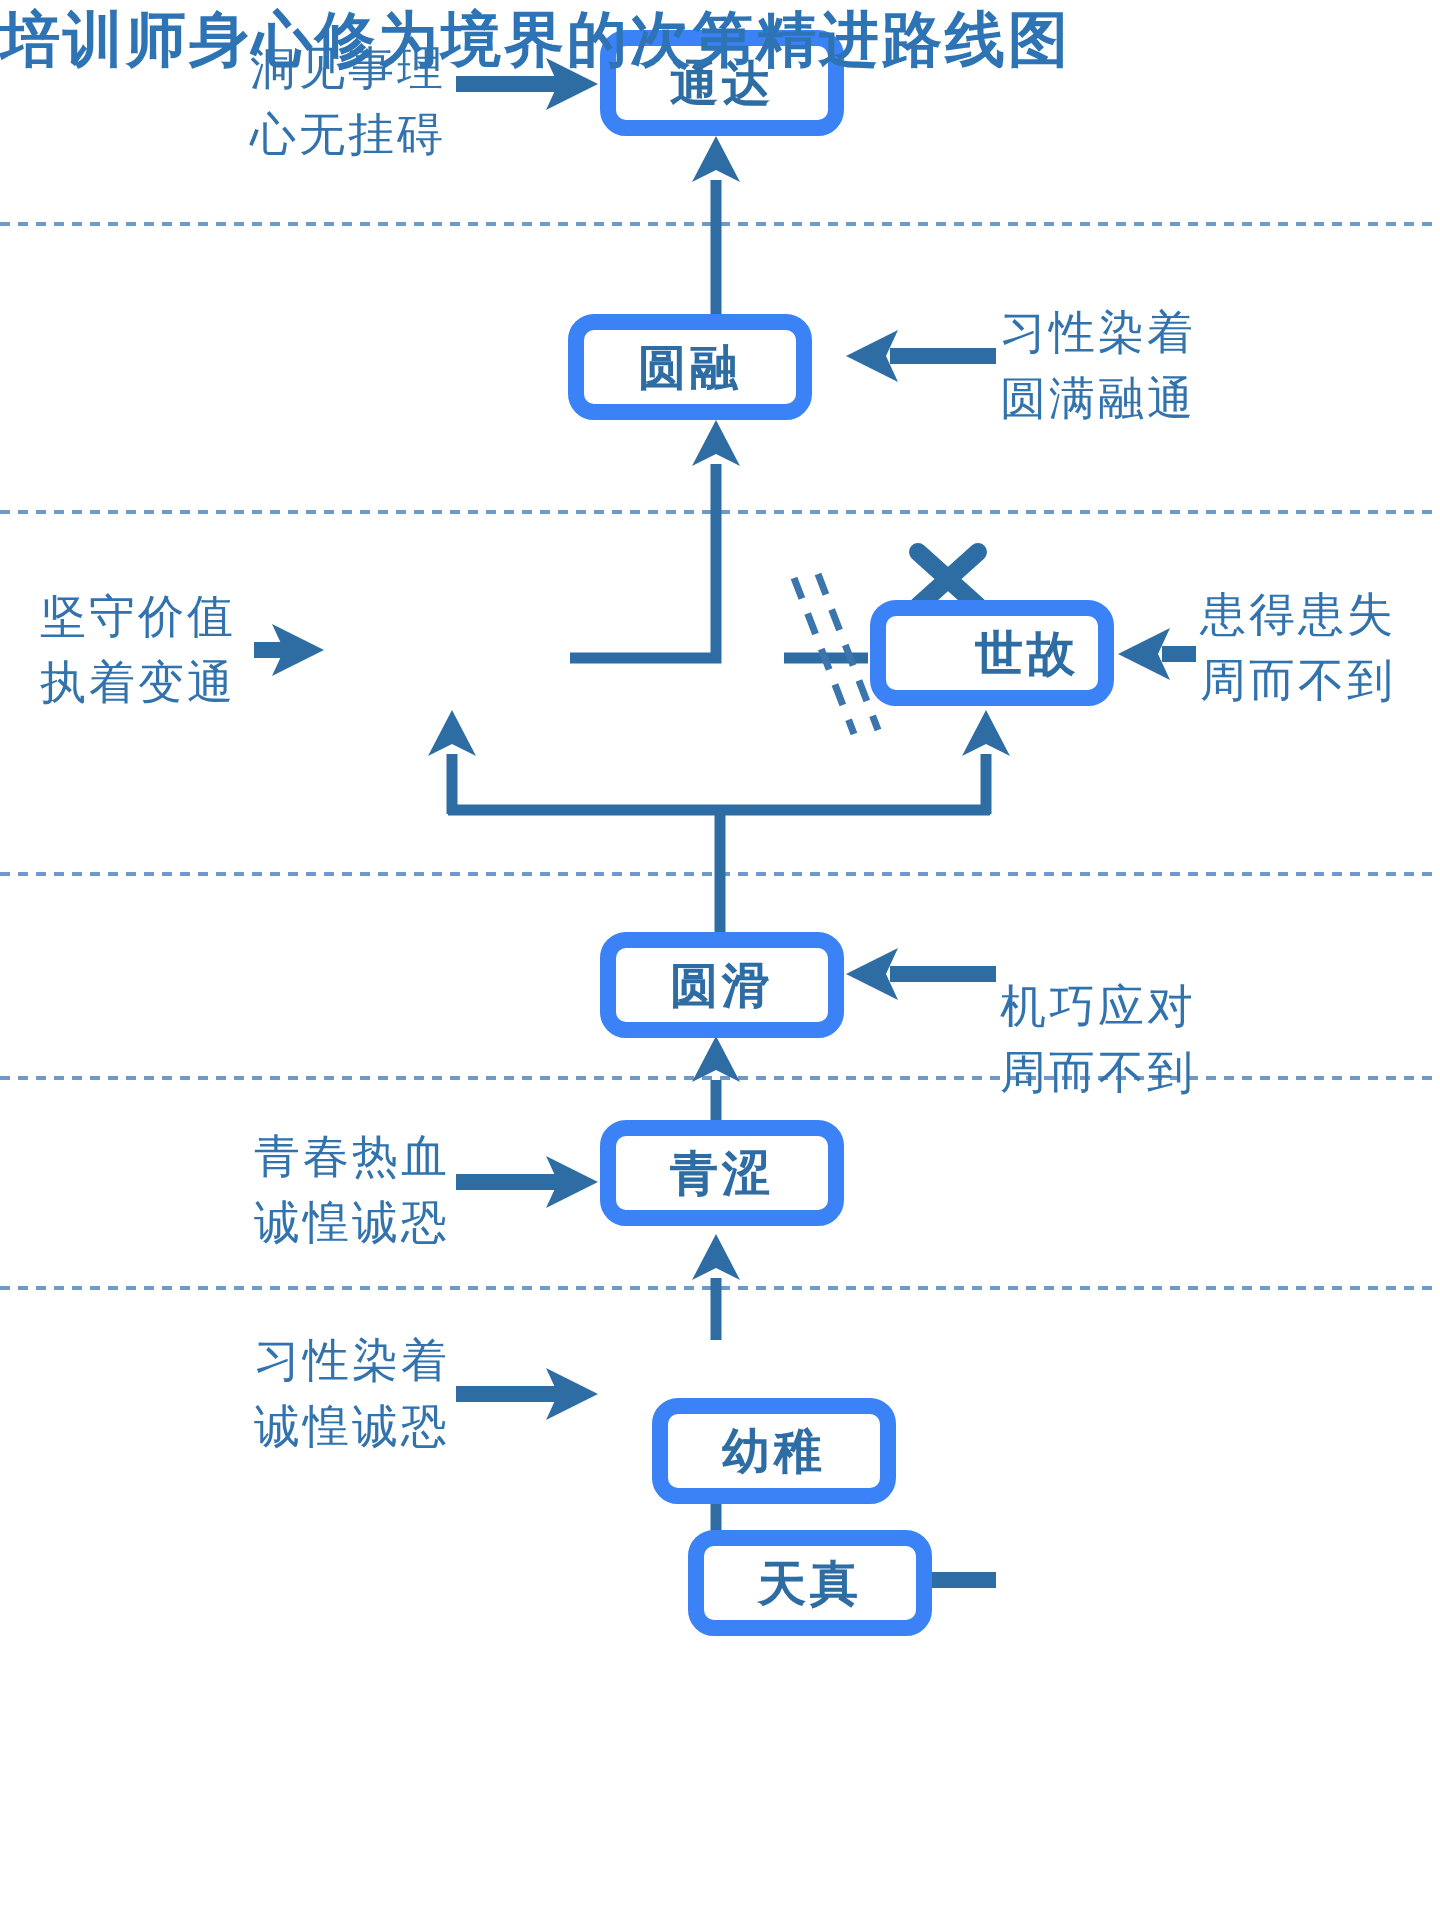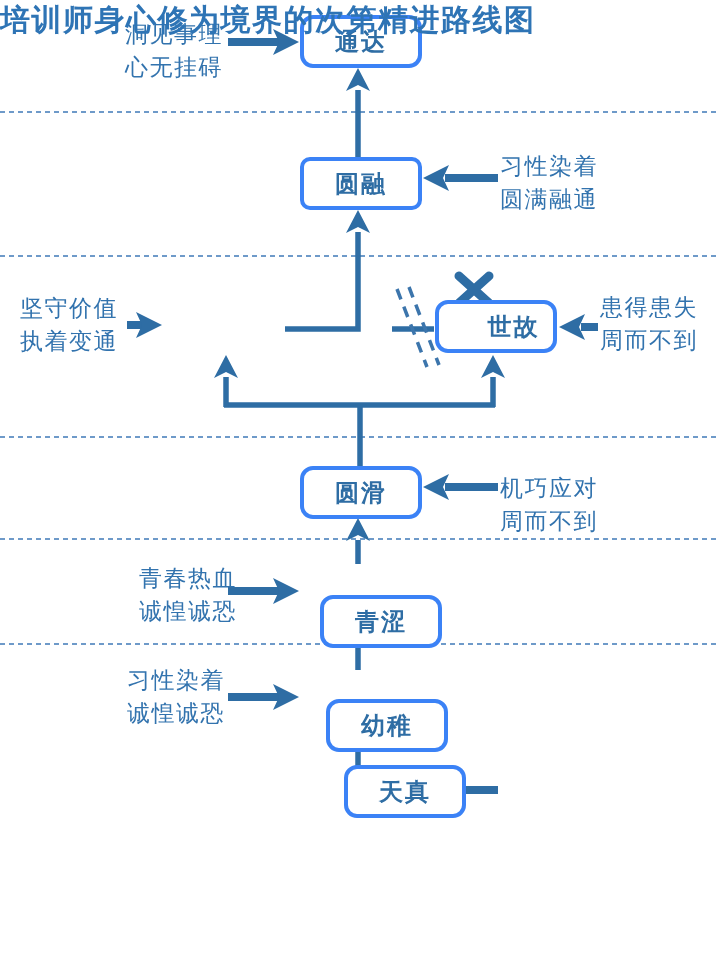--- a/index.html
+++ b/index.html
@@ -14,21 +14,21 @@
     overflow: hidden;
   }
   #connector-layer {
     position: absolute; left: 0; top: 0;
     width: 720px; height: 960px;
   }
   .stage-box {
     position: absolute;
     width: 122px; height: 53px;
     box-sizing: border-box;
-    border: 4px solid #3b82f6;
+    border: 8px solid #3b82f6;
     border-radius: 13px;
     background: #ffffff;
     display: flex; align-items: center; justify-content: center;
     font-size: 24px; font-weight: bold; color: #2E6DA4;
     letter-spacing: 2px;
     z-index: 2;
   }
   .annotation {
     position: absolute;
     font-size: 23px;
@@ -145,30 +145,30 @@
       <g>
         <line x1="445" y1="790" x2="498" y2="790"></line>
         <polygon stroke="none" points="423,790 449,777 443,790 449,803"></polygon>
       </g>
     </g>
   </svg>
 
   <div class="stage-box" style="left:300px; top:15px;">
       <span>通达</span>
     </div>
-  <div class="stage-box" style="left:300px; top:157px;border-radius:10px;">
+  <div class="stage-box" style="left:284px; top:157px;">
       <span>圆融</span>
     </div>
   <div class="stage-box" style="left:435px; top:300px;padding-left:35px;">
       <span>世故</span>
     </div>
   <div class="stage-box" style="left:300px; top:466px;">
       <span>圆滑</span>
     </div>
-  <div class="stage-box" style="left:300px; top:595px;margin-left:20px;">
+  <div class="stage-box" style="left:300px; top:560px;">
       <span>青涩</span>
     </div>
   <div class="stage-box" style="left:300px; top:699px;margin-left:26px;">
       <span>幼稚</span>
     </div>
   <div class="stage-box" style="left:300px; top:765px;margin-left:44px;">
       <span>天真</span>
     </div>
 
   <div class="annotation" style="left:125px; top:18px;">
@@ -180,25 +180,25 @@
     <div>圆满融通</div>
   </div>
   <div class="annotation" style="left:20px; top:292px;">
     <div>坚守价值</div>
     <div>执着变通</div>
   </div>
   <div class="annotation" style="left:600px; top:291px;">
     <div>患得患失</div>
     <div>周而不到</div>
   </div>
-  <div class="annotation" style="left:500px; top:472px;text-align:right;">
+  <div class="annotation" style="left:500px; top:487px;text-align:right;">
     <div>机巧应对</div>
     <div>周而不到</div>
   </div>
-  <div class="annotation" style="left:127px; top:562px;margin-left:12px;">
+  <div class="annotation" style="left:127px; top:562px;">
     <div>青春热血</div>
     <div>诚惶诚恐</div>
   </div>
   <div class="annotation" style="left:127px; top:664px;">
     <div>习性染着</div>
     <div>诚惶诚恐</div>
   </div>
 
   <div id="diagram-title">培训师身心修为境界的次第精进路线图</div>
 

